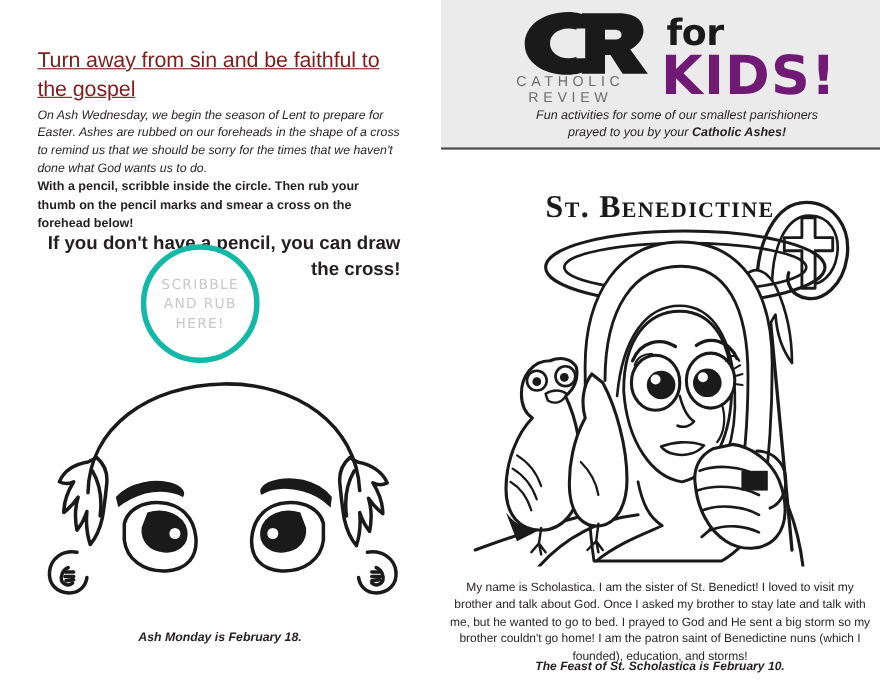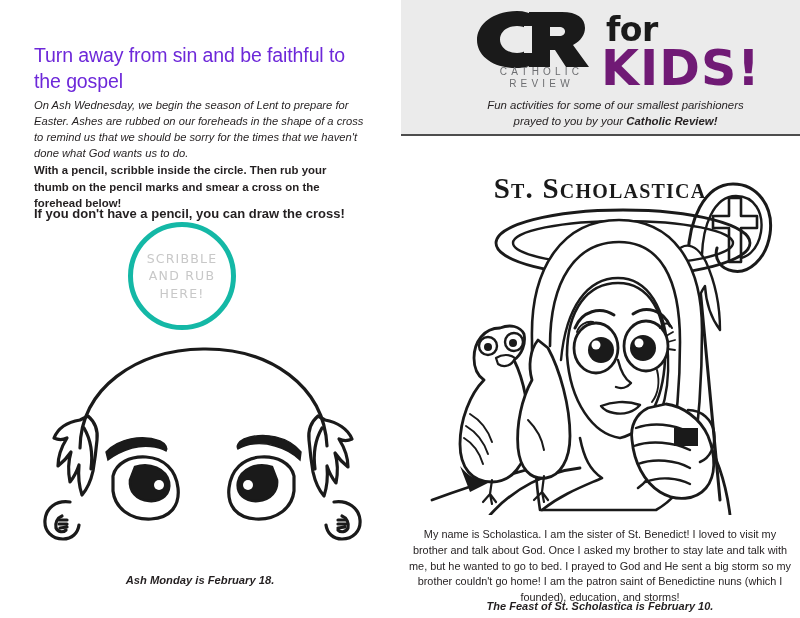--- a/index.html
+++ b/index.html
@@ -24,22 +24,23 @@
     background: #ffffff;
   }
 
   .headline {
     position: absolute;
     left: 34px; top: 30px;
     width: 330px;
     font-size: 19.5px;
     line-height: 1.33;
     font-weight: 400;
-    color: #6d28d9;
+    color: #7f1d1d;
     letter-spacing: -0.1px;
+    text-decoration: underline;
   }
 
   .intro-para {
     position: absolute;
     left: 34px; top: 87px;
     width: 330px;
     font-size: 11.2px;
     line-height: 1.42;
     font-style: italic;
     color: #231f20;
@@ -52,24 +53,25 @@
     font-size: 11.4px;
     line-height: 1.42;
     font-weight: bold;
     color: #231f20;
   }
 
   .instruct-2 {
     position: absolute;
     left: 34px; top: 192px;
     width: 330px;
-    font-size: 13px;
+    font-size: 17px;
     line-height: 1.42;
     font-weight: bold;
     color: #231f20;
+    text-align: right;
   }
 
   
   .scribble-circle {
     position: absolute;
     left: 128px; top: 222px;
     width: 108px; height: 108px;
     border: 5px solid #14b8a6;
     border-radius: 50%;
     box-sizing: border-box;
@@ -128,24 +130,24 @@
     width: 399px; height: 86px;
   }
   .cr-mark {
     position: absolute;
     left: 68px; top: 2px;
     width: 125px; height: 62px;
   }
   .cr-mark svg { display:block; width: 100%; height: 100%; }
   .cr-words {
     position: absolute;
-    left: 78px; top: 60px;
+    left: 55px; top: 60px;
     width: 125px;
     text-align: center;
-    font-size: 10px;
+    font-size: 13px;
     line-height: 1.18;
     letter-spacing: 4.2px;
     color: #6d6e71;
     font-family: "Liberation Sans", sans-serif;
     white-space: pre-line;
   }
   .for-word {
     position: absolute;
     left: 205px; top: 4px;
     font-size: 33px;
@@ -313,25 +315,25 @@
 
       <div class="cr-words">CATHOLIC
 REVIEW</div>
 
       <div class="for-word">for</div>
       <div class="kids-word">KIDS!</div>
     </div>
 
     <div class="tagline">
       <span>Fun activities for some of our smallest parishioners</span><br>
-      <span>prayed to you by your </span><b>Catholic Review!</b>
+      <span>prayed to you by your </span><b>Catholic Ashes!</b>
     </div>
   </div>
 
-  <h2 class="saint-title">St. Scholastica</h2>
+  <h2 class="saint-title">St. Benedictine</h2>
 
   <div class="saint-art">
     <svg viewBox="0 0 370 345" xmlns="http://www.w3.org/2000/svg" aria-hidden="true">
       <g fill="#ffffff" stroke="#1a1a1a" stroke-width="2.6" stroke-linecap="round" stroke-linejoin="round">
 
         <path d="M248 100 L232 335" fill="none" stroke-width="3"></path>
         <path d="M268 96 L290 330" fill="none" stroke-width="3"></path>
 
         <path d="M258 100 C256 48 276 14 303 14 C327 14 344 36 340 64
                  C336 90 318 104 303 101 C290 99 284 88 287 78" fill="none" stroke-width="3"></path>

